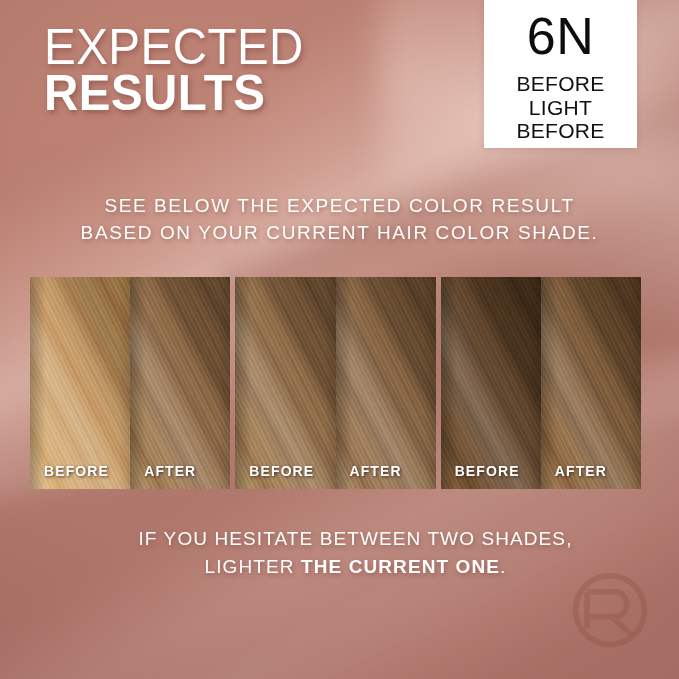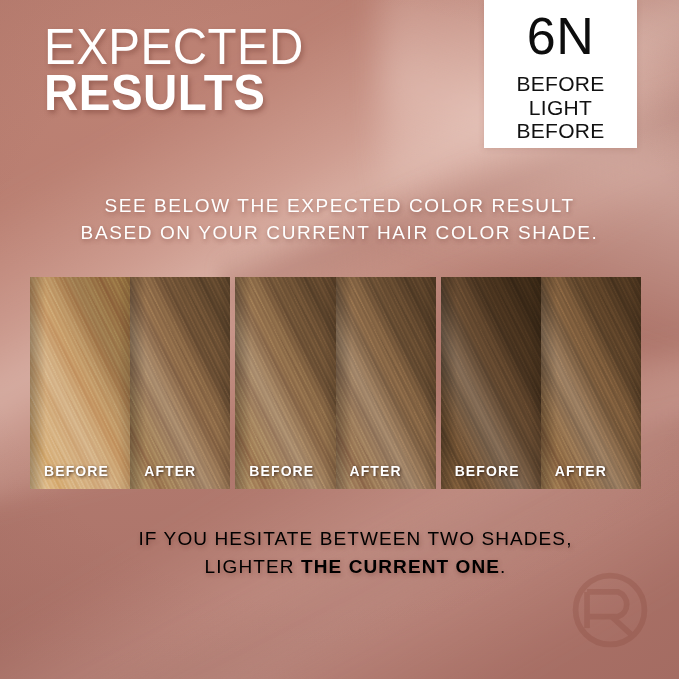--- a/index.html
+++ b/index.html
@@ -252,21 +252,21 @@
     z-index: 3;
   }
 
   
   .footnote {
     position: absolute;
     left: 0;
     right: 0;
     top: 525px;
     text-align: center;
-    color: #000000;
+    color: #ffffff;
     font-size: 19px;
     font-weight: 400;
     letter-spacing: 1.1px;
     line-height: 1.45;
     text-shadow: 1px 2px 4px rgba(110,56,46,0.45);
     margin-left: 32px;
   }
   .footnote b { font-weight: 700; }
 
   

